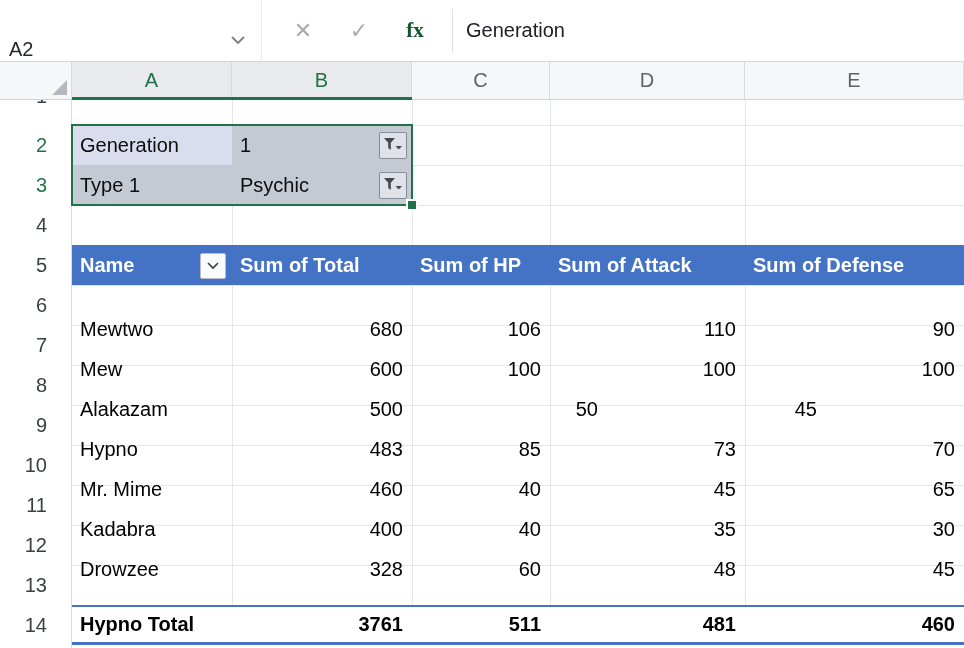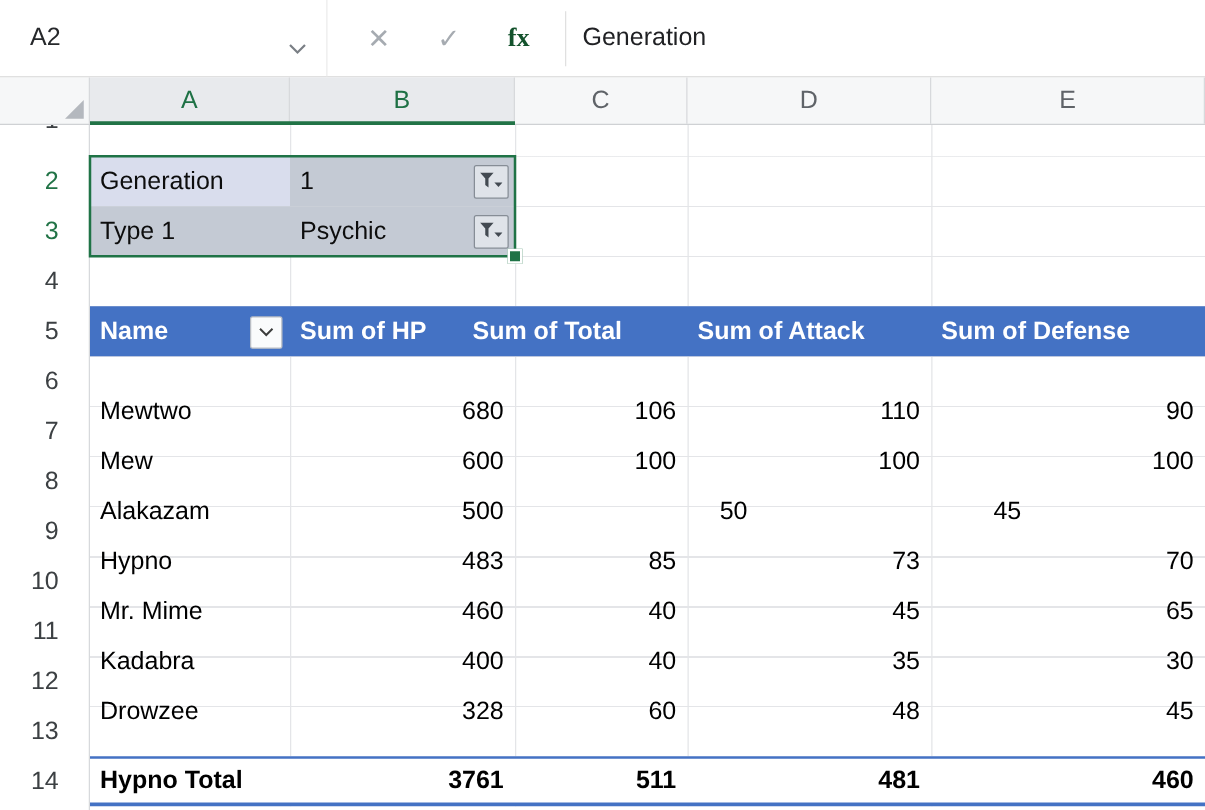--- a/index.html
+++ b/index.html
@@ -2,22 +2,22 @@
 <html><head>
 <meta charset="utf-8">
 <style>
   html,body{margin:0;padding:0;background:#fff;}
   .sheet{position:relative;width:964px;height:648px;background:#fff;overflow:hidden;
          font-family:"Liberation Sans",sans-serif;color:#202124;}
 
   
   .topbar{position:absolute;top:0;left:0;width:964px;height:62px;background:#fff;
           border-bottom:1px solid #d6d6d6;display:flex;align-items:center;box-sizing:border-box;}
-  .namebox{position:relative;width:262px;height:100%;display:flex;align-items:center;
-           padding-left:24px;box-sizing:border-box;font-size:20px;color:#26282b;
+  .namebox{position:relative;width:262px;height:100%;display:flex;align-items:flex-end;
+           padding-left:9px;box-sizing:border-box;font-size:20px;color:#26282b;
            border-right:1px solid #ececec;cursor:default;}
   .namebox .chev{position:absolute;right:16px;top:27px;}
   .fbicons{display:flex;align-items:center;padding-left:26px;}
   .fb-x{font-size:22px;color:#a6abb1;width:30px;text-align:center;}
   .fb-ck{font-size:22px;color:#a6abb1;width:30px;text-align:center;margin-left:26px;}
   .fb-fx{font-size:21px;font-weight:600;color:#14532d;
          font-family:"Liberation Serif",serif;width:30px;text-align:center;margin-left:26px;}
   .fbdiv{width:1px;height:44px;background:#e0e0e0;margin-left:22px;}
   .fbtext{padding-left:13px;font-size:20px;color:#202124;}
 
@@ -166,22 +166,22 @@
 
     <div class="phead">
       <div class="ph wA">
         <span>Name</span>
         <span class="namedrop">
           <svg width="12" height="8" viewBox="0 0 12 8">
             <path d="M1 1 L6 6 L11 1" stroke="#3d3d3d" stroke-width="1.6" fill="none"></path>
           </svg>
         </span>
       </div>
+      <div class="ph wB">Sum of Total</div>
       <div class="ph wC">Sum of HP</div>
-      <div class="ph wB">Sum of Total</div>
       <div class="ph wD">Sum of Attack</div>
       <div class="ph wE">Sum of Defense</div>
     </div>
 
     <div class="drow" style="top:185px">
       <div class="cname wA">Mewtwo</div>
       <div class="cnum wB">680</div>
       <div class="cnum wC">106</div>
       <div class="cnum wD">110</div>
       <div class="cnum wE">90</div>

